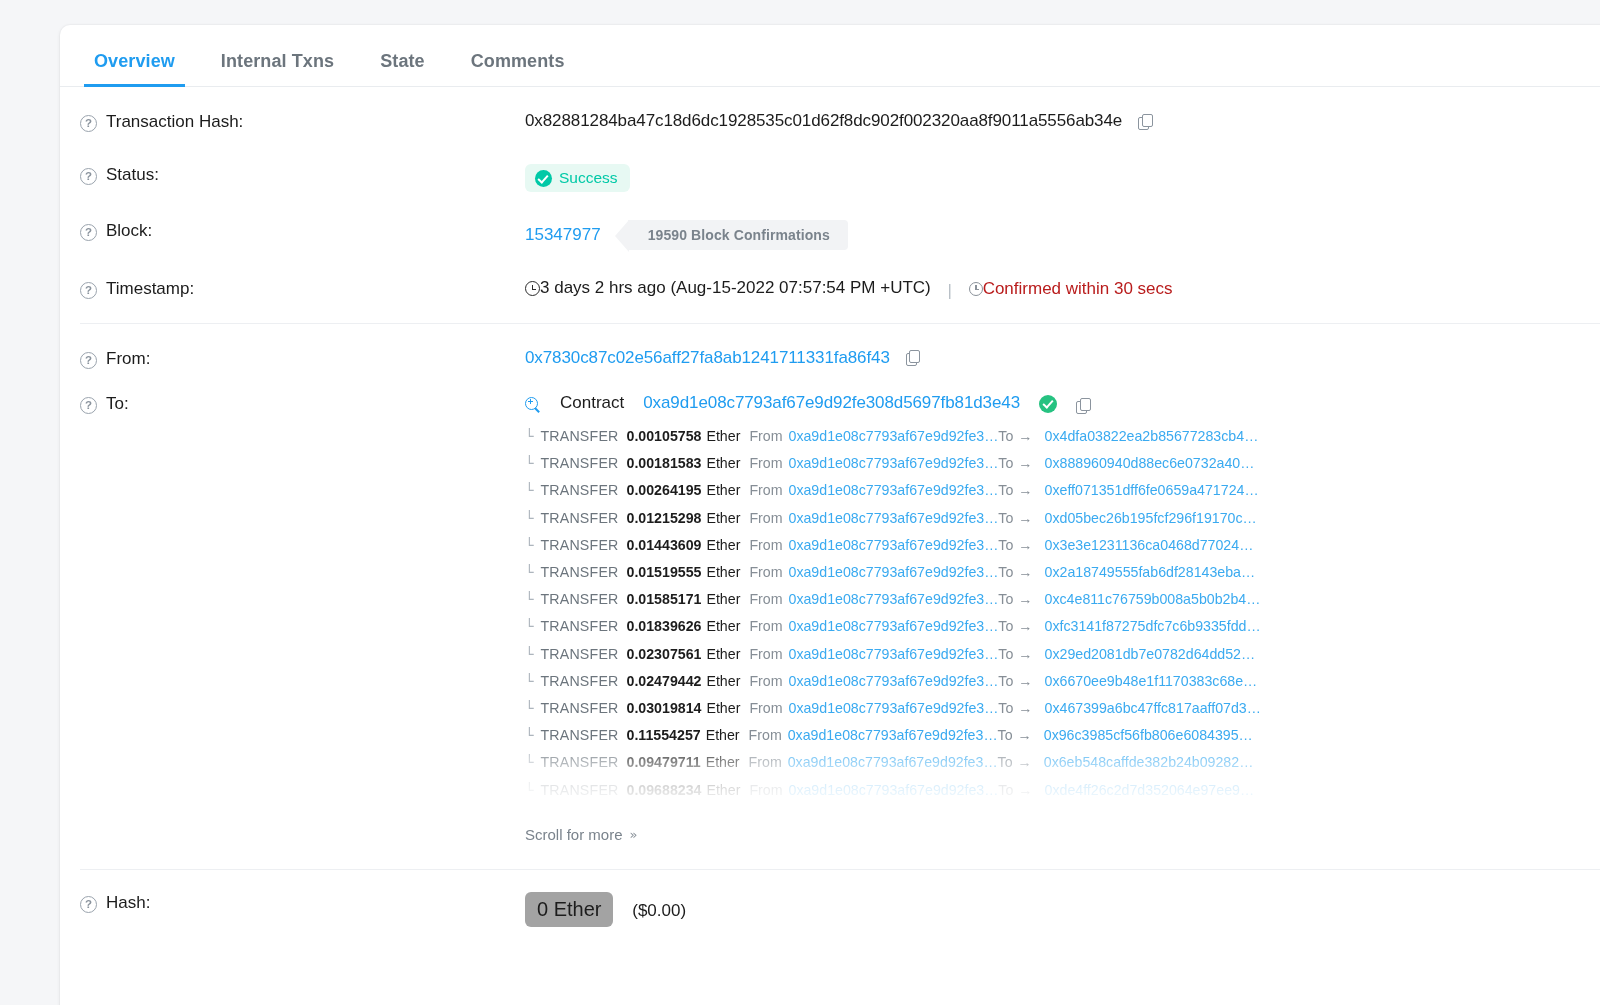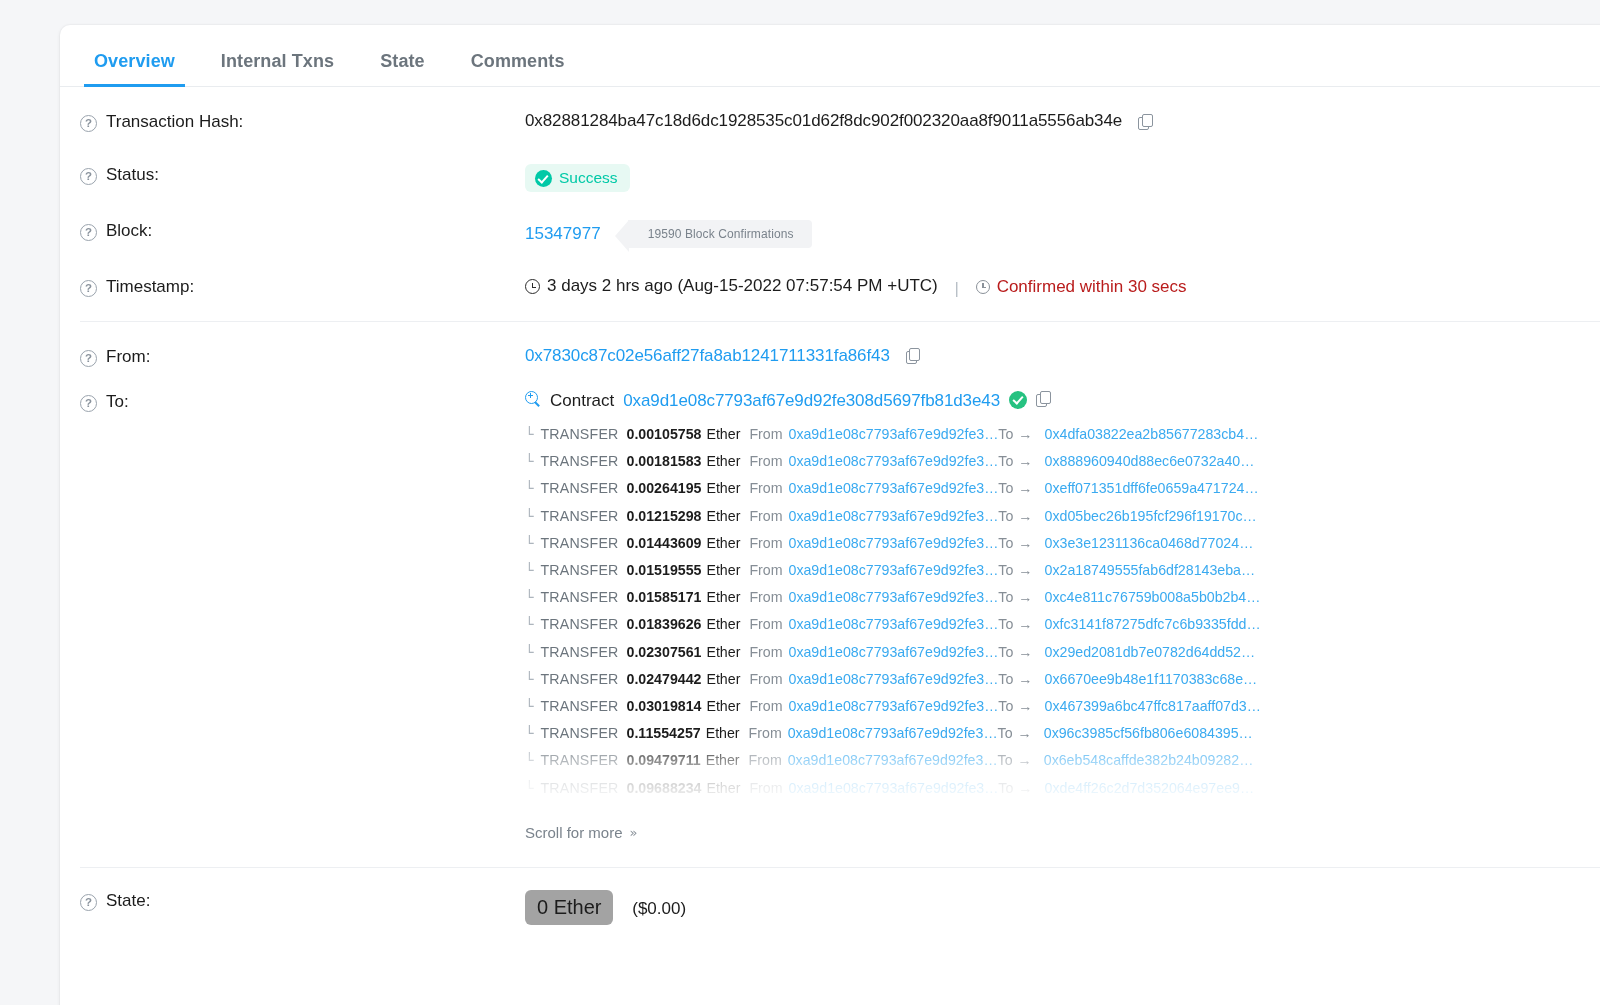--- a/index.html
+++ b/index.html
@@ -148,38 +148,38 @@
   }
 
   
   .conf-wrap { display: inline-flex; align-items: center; gap: 13px; }
   .blocknum { font-size: 17px; color: #1f9cf0; cursor: pointer; }
   .conf-pill {
     margin-left: 14px;
     position: relative;
     background: #f2f3f5;
     color: #7a838c;
-    font-size: 12px;
-    font-weight: 400;
+    font-size: 14px;
+    font-weight: 700;
     padding: 7px 18px 7px 20px;
     border-radius: 0 4px 4px 0;
     letter-spacing: .1px;
   }
   .conf-pill:before {
     content: "";
     position: absolute;
     left: -13px; top: 0;
     width: 0; height: 0;
     border-top: 16px solid transparent;
     border-bottom: 16px solid transparent;
     border-right: 14px solid #f2f3f5;
   }
 
   
-  .ts-line { display: inline-flex; align-items: center; gap: 7px; font-size: 17px; }
+  .ts-line { display: inline-flex; align-items: center; font-size: 17px; }
   .clock {
     width: 15px; height: 15px; border: 1.4px solid #2b2b2b;
     border-radius: 50%; position: relative; flex: 0 0 15px;
   }
   .clock:after {
     content: ""; position: absolute;
     left: 6px; top: 3px; width: 1.4px; height: 5px;
     background: #2b2b2b;
   }
   .clock:before {
@@ -231,21 +231,21 @@
   .verified:after {
     content: "";
     position: absolute; left: 5.5px; top: 3.5px;
     width: 4px; height: 8px;
     border: solid #fff; border-width: 0 2px 2px 0;
     transform: rotate(42deg);
   }
 
   
   .to-block { }
-  .to-head { display: flex; align-items: flex-start; gap: 9px; font-size: 17px; }
+  .to-head { display: flex; align-items: flex-end; gap: 19px; font-size: 17px; }
   .to-head .ctext { color: #1c1c1c; }
 
   .transfers {
     margin-top: 10px;
     position: relative;
     height: 390px;
     overflow: hidden;
   }
   .tr {
     display: flex;
@@ -590,21 +590,21 @@
           <div class="scroll-more">
             <span>Scroll for more</span>
             <span class="dchev">»</span>
           </div>
         </div>
       </div>
 
       <div class="row sep" style="padding-top:22px;padding-bottom:22px;margin-top:18px;">
         <div class="label">
           <span class="qmark">?</span>
-          <span>State:</span>
+          <span>Hash:</span>
         </div>
         <div class="value">
           <span class="pill-value">0 Ether</span>
           <span class="usd">($0.00)</span>
         </div>
       </div>
 
     </div>
   </div>
 </div>

